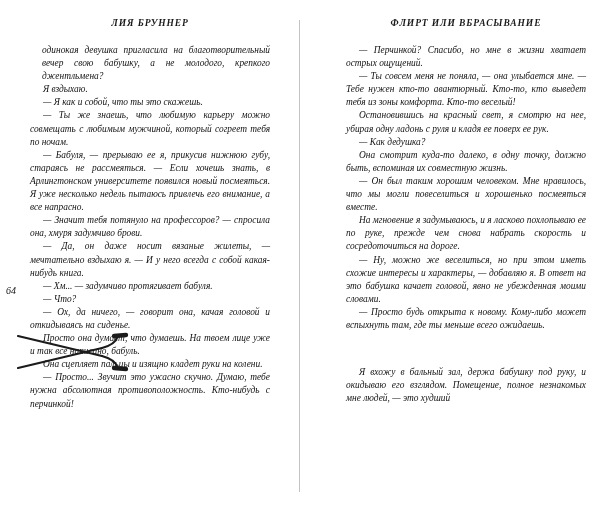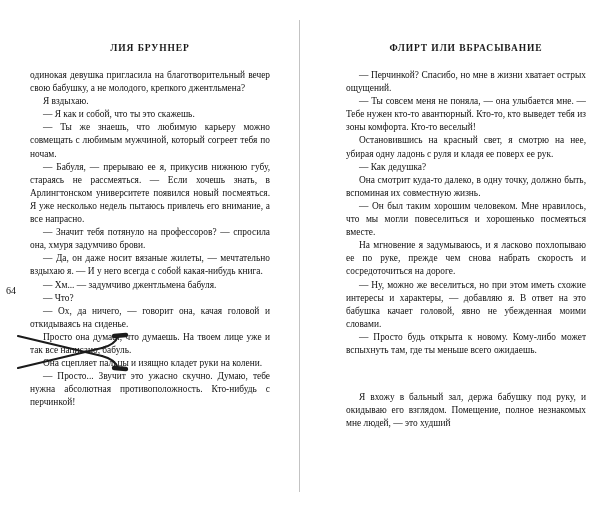--- a/index.html
+++ b/index.html
@@ -19,21 +19,22 @@
     position: absolute;
     left: 299px; top: 20px;
     width: 1px; height: 472px;
     background: #b9b9b9;
     opacity: .85;
   }
   .page {
     position: absolute;
     top: 0;
     width: 300px; height: 512px;
-    padding: 35px 30px 18px 30px;
+    padding: 10px 30px 18px 30px;
+    font-style: italic;
   }
   .page.left  { left: 0; }
   .page.right { left: 316px; }
 
   .runhead {
     text-align: center;
     font-size: 9.5px;
     letter-spacing: .9px;
     font-weight: bold;
     color: #1a1a1a;
@@ -47,21 +48,21 @@
     line-height: 13.1px;
     text-align: justify;
     color: #111111;
     hyphens: auto;
     -webkit-hyphens: auto;
   }
   .col p {
     margin: 0;
     text-indent: 13px;
   }
-  .col p.noind { text-indent: 0; }
+  .col p.noind { text-indent: 0; margin-left: 12px; }
 
   .folio {
     position: absolute;
     font-size: 10px;
     color: #111;
     font-family: "Liberation Serif", serif;
   }
   .folio.l { left: 6px;  top: 285px; }
   .folio.r { right: 6px; top: 285px; }
 
@@ -83,21 +84,21 @@
   <div class="page left">
     <div class="runhead">Лия Бруннер</div>
     <div class="col">
       <p class="noind">одинокая девушка пригласила на благотворительный вечер свою бабушку, а не молодого, крепкого джентльмена?</p>
       <p>Я вздыхаю.</p>
       <p>— Я как и собой, что ты это скажешь.</p>
       <p>— Ты же знаешь, что любимую карьеру можно совмещать с любимым мужчиной, который согреет тебя по ночам.</p>
       <p>— Бабуля, — прерываю ее я, прикусив нижнюю губу, стараясь не рассмеяться. — Если хочешь знать, в Арлингтонском университете появился новый посмеяться. Я уже несколько недель пытаюсь привлечь его внимание, а все напрасно.</p>
       <p>— Значит тебя потянуло на профессоров? — спросила она, хмуря задумчиво брови.</p>
       <p>— Да, он даже носит вязаные жилеты, — мечтательно вздыхаю я. — И у него всегда с собой какая-нибудь книга.</p>
-      <p>— Хм... — задумчиво джентльмена бабуля.</p>
+      <p>— Хм... — задумчиво протягивает бабуля.</p>
       <p>— Что?</p>
       <p>— Ох, да ничего, — говорит она, качая головой и откидываясь на сиденье.</p>
       <p>Просто она думает, что думаешь. На твоем лице уже и так все написано, бабуль.</p>
       <p>Она сцепляет пальцы и изящно кладет руки на колени.</p>
       <p>— Просто... Звучит это ужасно скучно. Думаю, тебе нужна абсолютная противоположность. Кто-нибудь с перчинкой!</p>
     </div>
     <div class="folio l">64</div>
 
     <svg class="orn left-orn" viewBox="0 0 120 42">
       <g stroke="#1b1b1b" stroke-width="2.2" fill="none" stroke-linecap="round">

